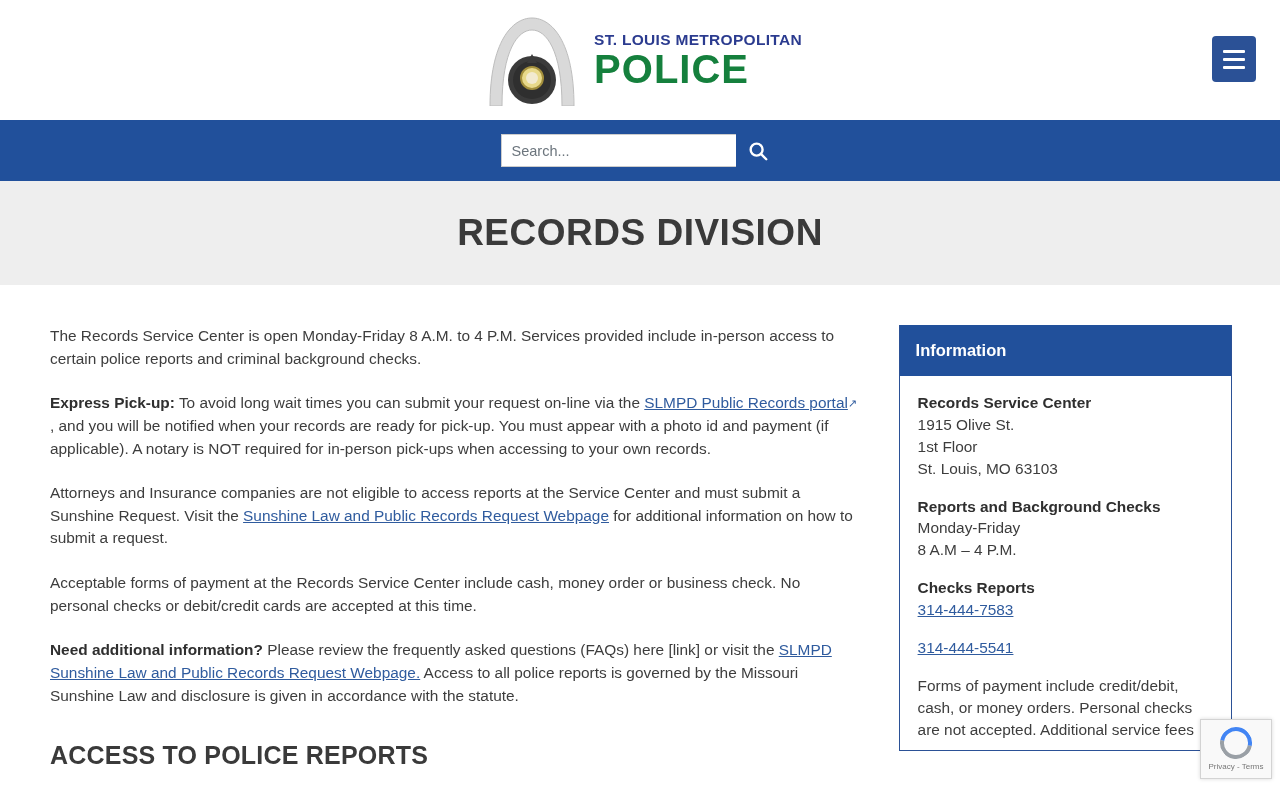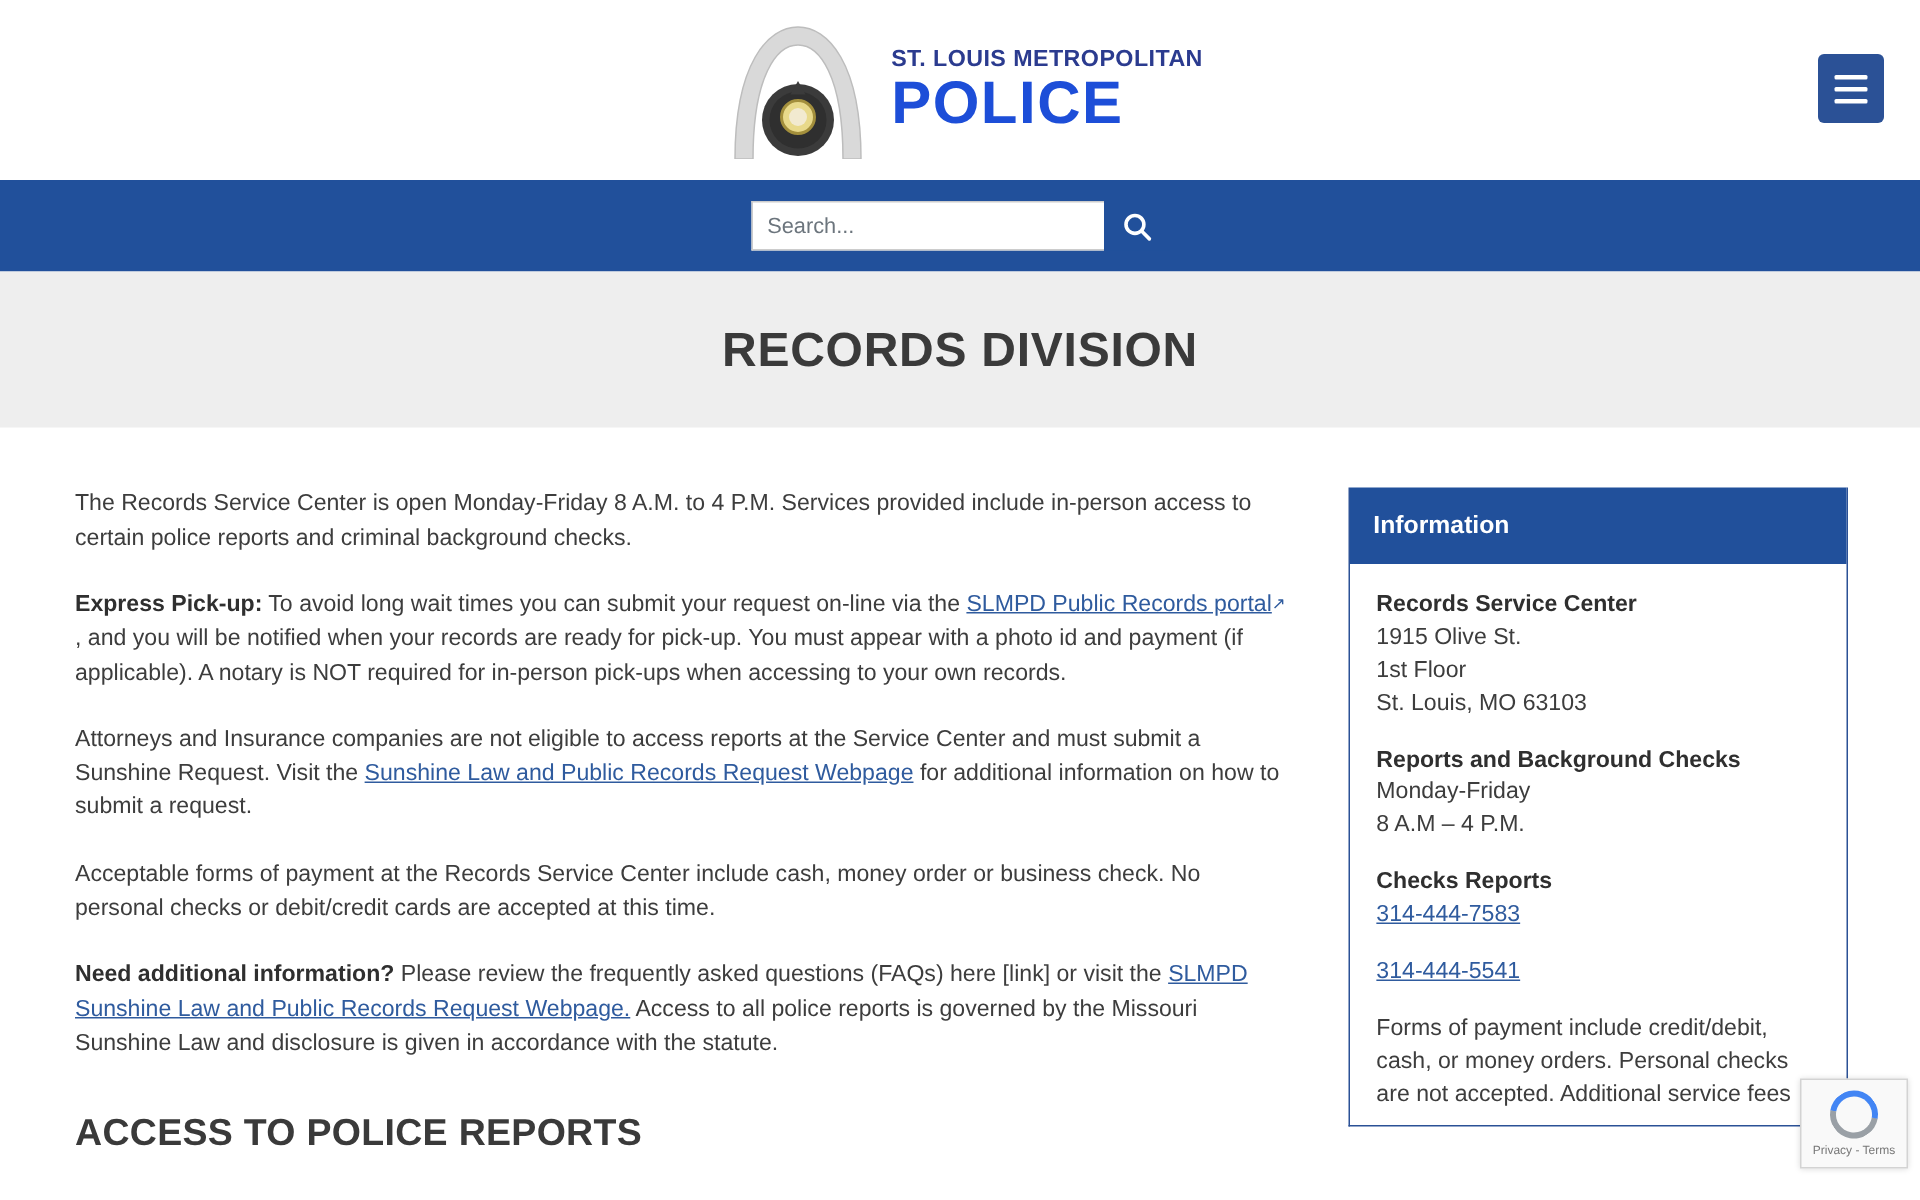--- a/index.html
+++ b/index.html
@@ -36,21 +36,21 @@
   .logo-line1 {
     font-size: 15.5px;
     font-weight: bold;
     color: #2b3b8f;
     letter-spacing: 0.3px;
     margin-bottom: 2px;
   }
   .logo-line2 {
     font-size: 40px;
     font-weight: bold;
-    color: #1d4ed8;
+    color: #15803d;
     letter-spacing: 1px;
     line-height: 0.95;
   }
   .menu-button {
     position: absolute;
     right: 24px;
     top: 36px;
     width: 44px;
     height: 46px;
     background: #2b5196;
@@ -110,21 +110,21 @@
 
   
   .title-band {
     background: #eeeeee;
     height: 104px;
     display: flex;
     align-items: center;
     justify-content: center;
   }
   .page-title {
-    font-size: 32px;
+    font-size: 37px;
     font-weight: bold;
     color: #3a3a3a;
     letter-spacing: 0.5px;
     margin: 0;
     text-transform: uppercase;
   }
 
   
   .content-wrap {
     display: flex;

